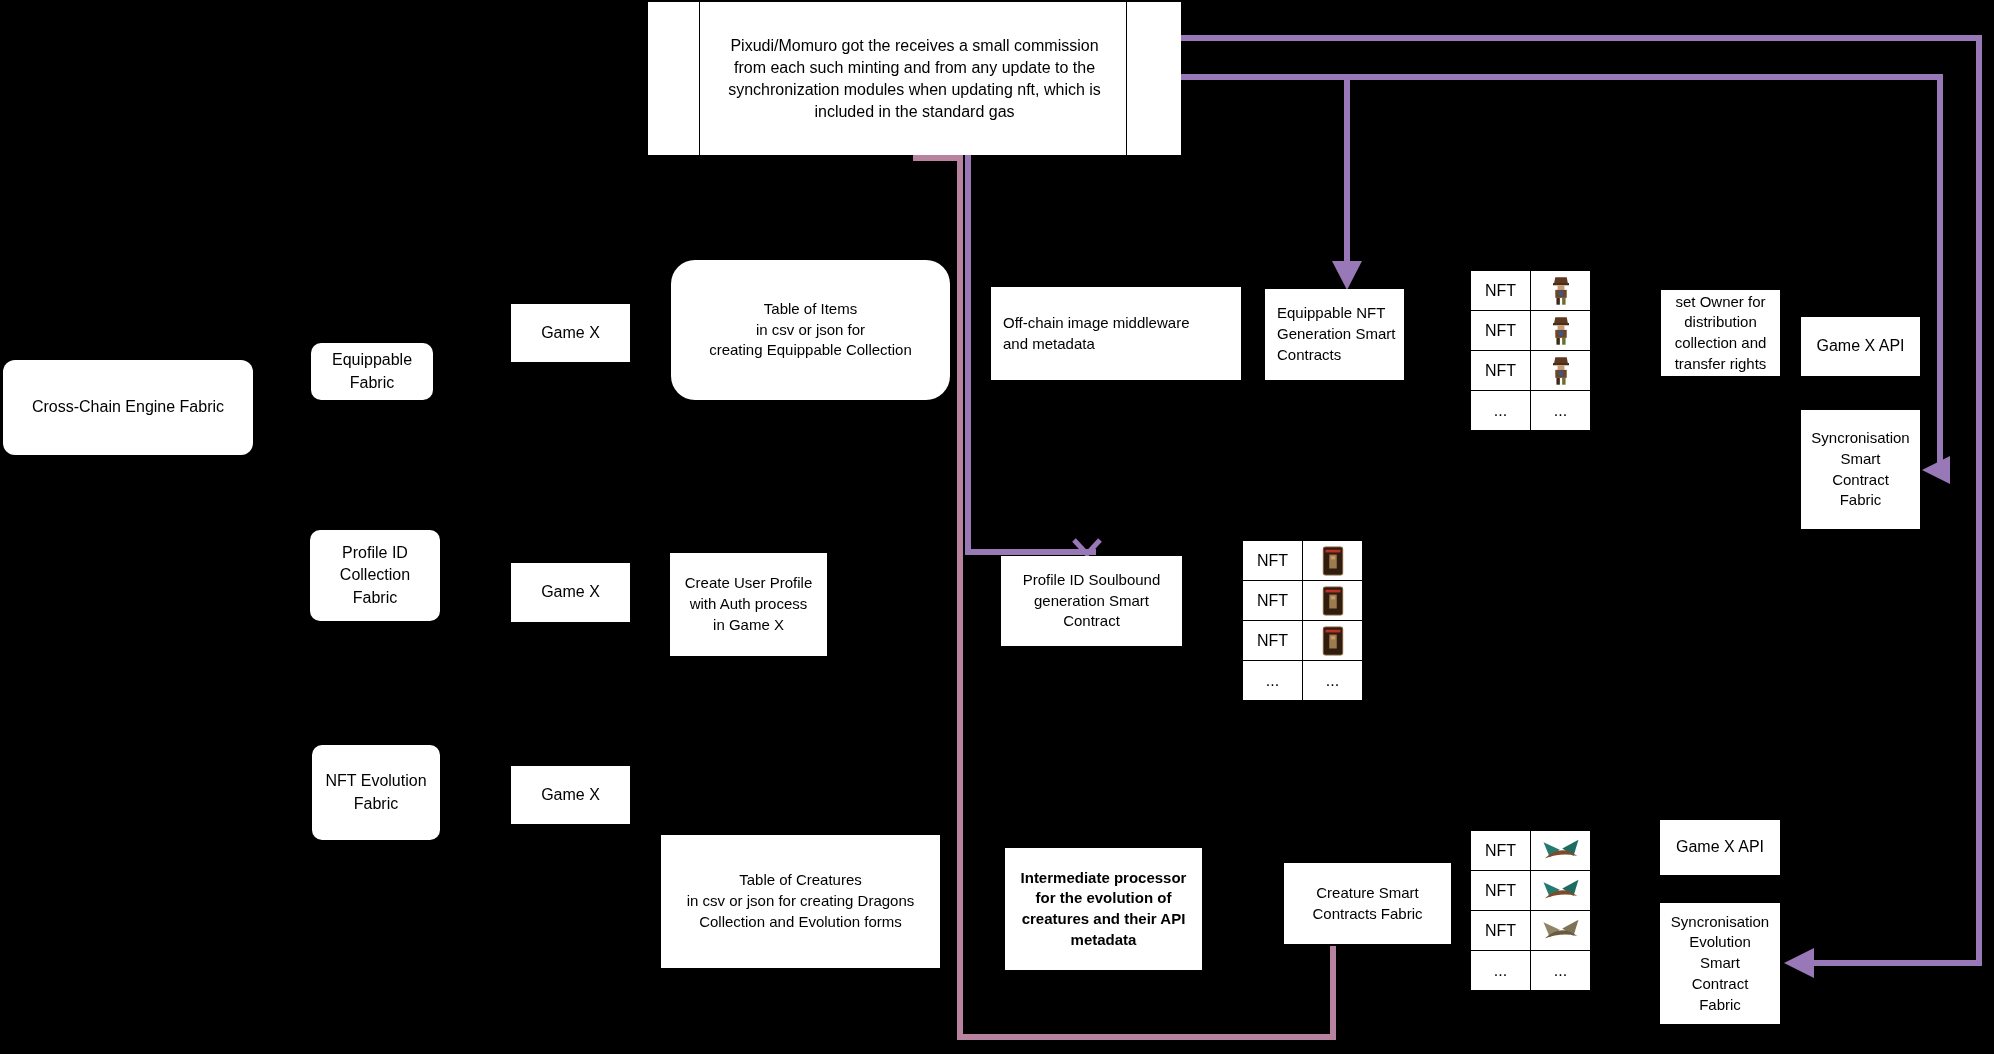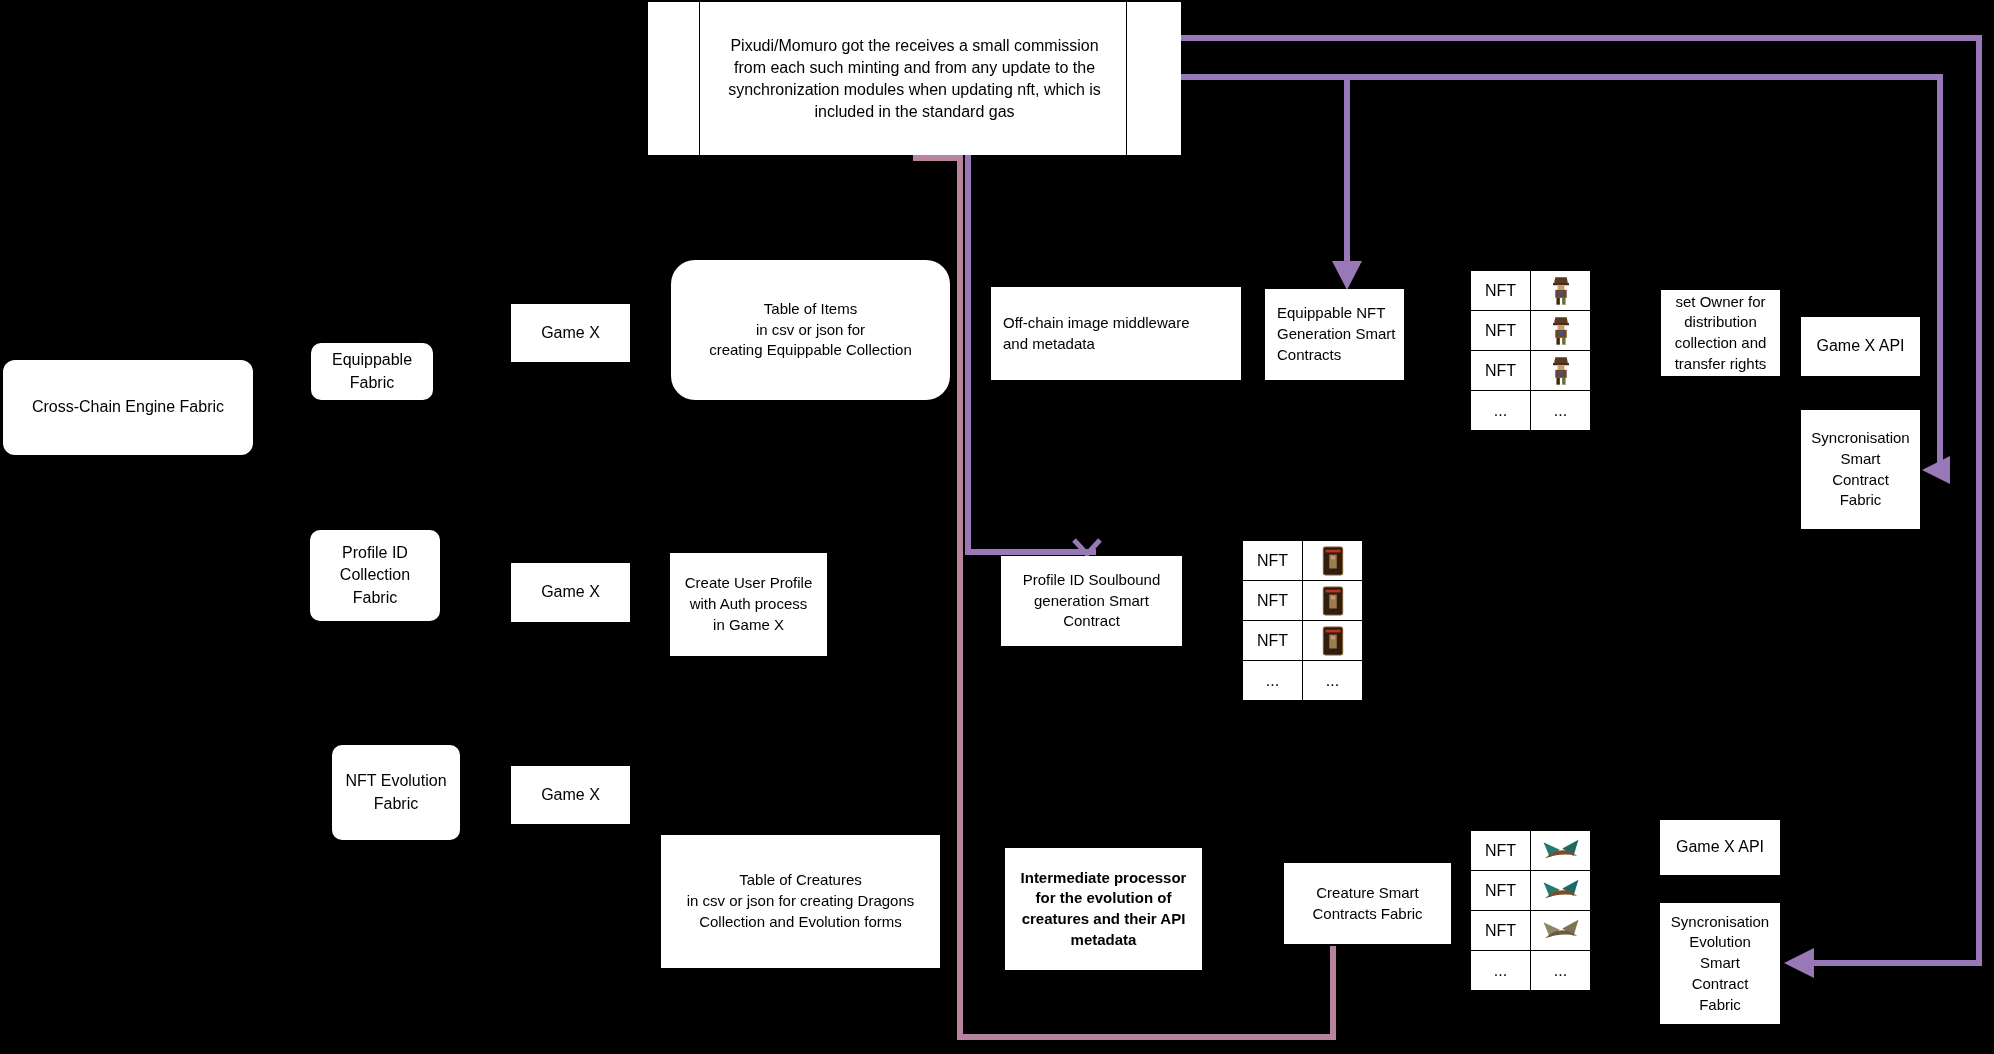--- a/index.html
+++ b/index.html
@@ -182,21 +182,21 @@
     <div class="cell">NFT</div>
     <div class="cell">
       <svg class="sprite" width="22" height="30" viewBox="0 0 20 28">
           <use href="#sym-card"></use>
         </svg>
     </div>
     <div class="cell">...</div>
     <div class="cell">...</div>
   </div>
 
-  <div class="box r10 f16" style="left:312px;top:745px;width:128px;height:95px;margin-left:20px;">
+  <div class="box r10 f16" style="left:312px;top:745px;width:128px;height:95px;">
     <span>NFT Evolution
 Fabric</span>
   </div>
   <div class="box f16" style="left:511px;top:766px;width:119px;height:58px;">
     <span>Game X</span>
   </div>
   <div class="box" style="left:661px;top:835px;width:279px;height:133px;">
     <span>Table of Creatures
 in csv or json for creating Dragons
 Collection and Evolution forms</span>

